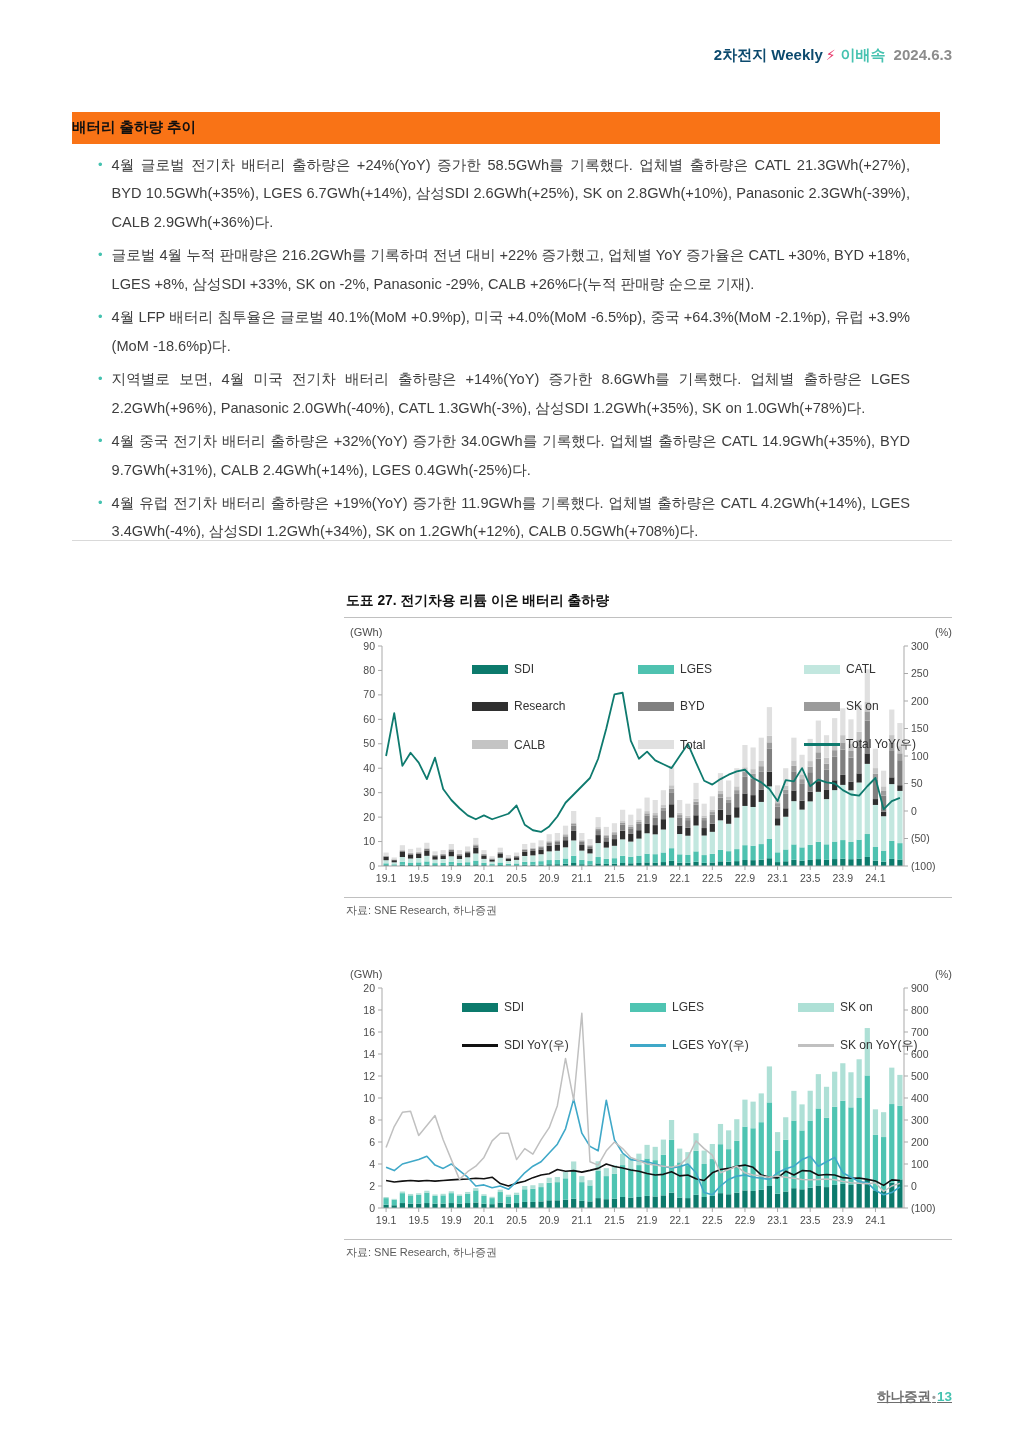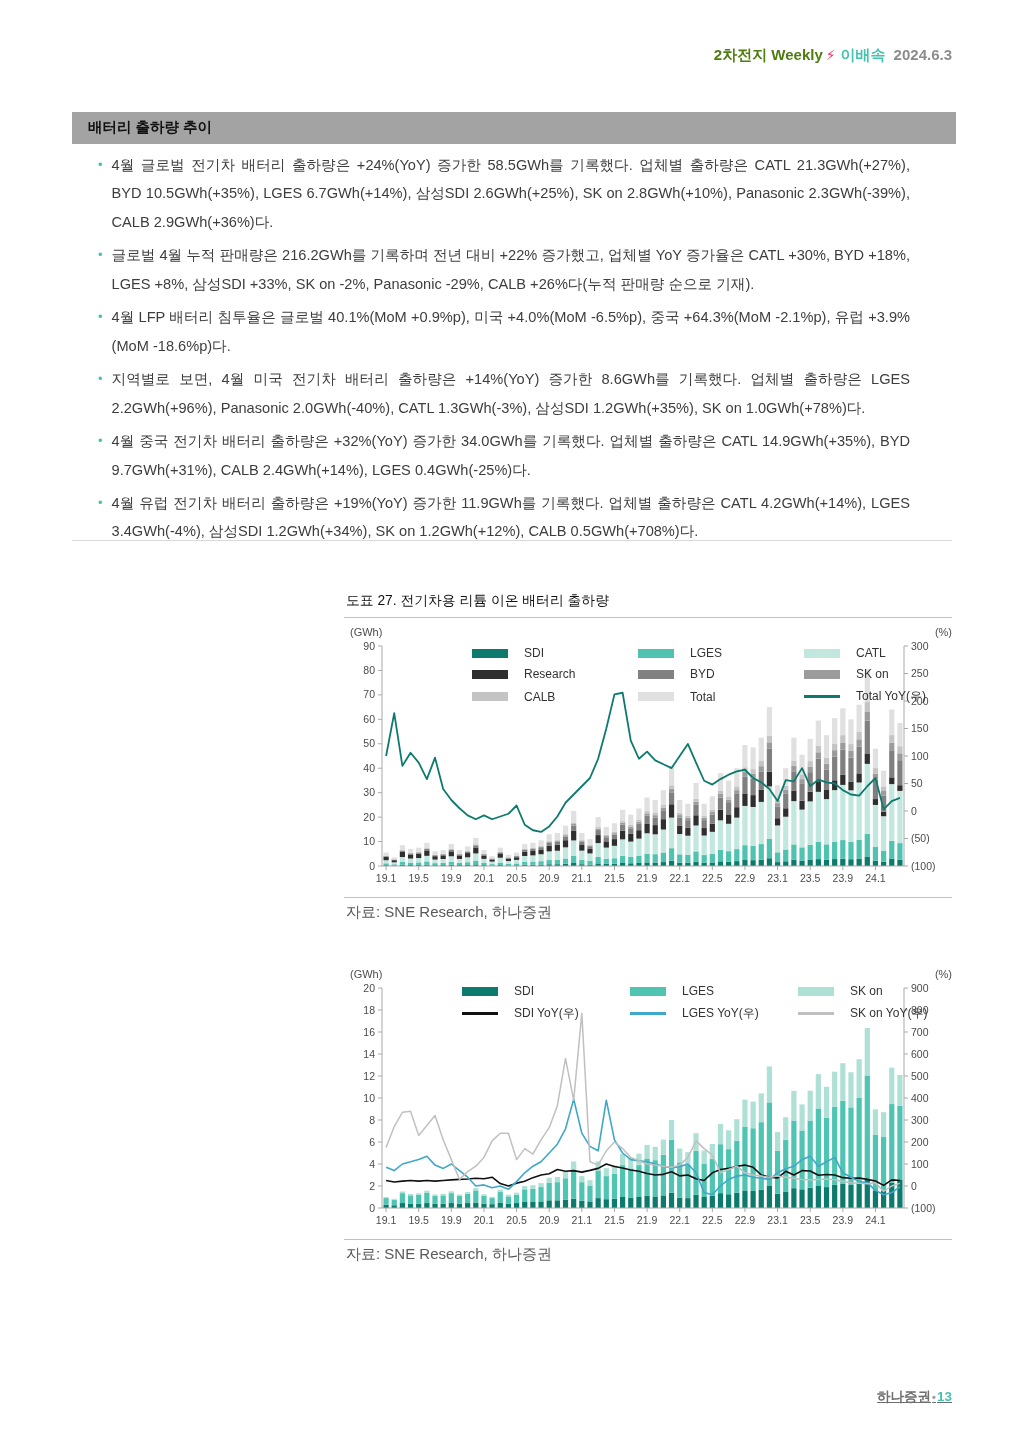--- a/index.html
+++ b/index.html
@@ -1,47 +1,47 @@
 <!DOCTYPE html>
 <html><head>
 <meta charset="utf-8">
 <style>
   html,body{margin:0;padding:0;background:#ffffff;}
   body{width:1024px;height:1447px;position:relative;font-family:"Liberation Sans","DejaVu Sans",sans-serif;color:#333;}
   .page{position:absolute;inset:0;background:#fff;overflow:hidden;}
 
   .header{position:absolute;top:46px;right:72px;font-size:15px;font-weight:bold;letter-spacing:0;}
-  .header .brand{color:#4d7c0f;}
+  .header .brand{color:#0c4a6e;}
   .header .bolt{color:#E8386A;margin:0 1px 0 3px;font-size:14px;}
   .header .author{color:#45C2B0;margin-left:4px;text-align:right;}
   .header .date{color:#8C8C8C;margin-left:8px;margin-top:37px;}
 
-  .section-bar{position:absolute;left:72px;top:112px;width:856px;background:#a3a3a3;padding:6px 12px 7px 16px;font-weight:bold;font-size:14.5px;color:#101010;}
+  .section-bar{position:absolute;left:72px;top:112px;width:856px;background:#f97316;padding:6px 12px 7px 0;font-weight:bold;font-size:14.5px;color:#101010;}
 
   .bullets{position:absolute;left:98px;top:151px;width:812px;list-style:none;margin:0;padding:0;}
   .bullet{display:flex;gap:9px;font-size:14.6px;line-height:1.95;color:#3d3d3d;text-align:justify;margin-bottom:5px;}
   .bullet .dot{color:#45C2B0;flex:none;font-size:13px;line-height:2.2;}
 
   .divider{position:absolute;left:72px;top:540px;width:880px;border:none;border-top:1px solid #D9D9D9;margin:0;}
 
   .figure{position:absolute;left:344px;width:608px;}
   #fig27{top:592px;}
   #fig28{top:960px;}
-  .fig-title{font-size:13.8px;font-weight:normal;color:#111;padding:0 0 7px 2px;border-bottom:1px solid #C0C0C0;}
+  .fig-title{font-size:13.8px;font-weight:bold;color:#111;padding:0 0 7px 2px;border-bottom:1px solid #C0C0C0;}
   .chart-box{position:relative;padding-top:20px;}
   .unit{position:absolute;top:8px;font-size:11px;color:#4D4D4D;}
   .unit.l{left:6px;}
   .unit.r{right:0px;}
   .legend{position:absolute;display:grid;row-gap:7px;font-size:12px;color:#333;z-index:2;}
   #legend27{left:128px;top:28px;grid-template-columns:166px 166px 170px;}
   #legend28{left:118px;top:24px;grid-template-columns:168px 168px 172px;}
-  .lg-item{display:flex;align-items:center;gap:16px;white-space:nowrap;}
+  .lg-item{display:flex;align-items:center;gap:6px;white-space:nowrap;margin-top:16px;}
   .sw{display:inline-block;width:36px;height:9px;flex:none;}
   .sw.line{height:2.4px;}
-  .fig-source{font-size:15px;color:#595959;border-top:1px solid #C0C0C0;padding:5px 0 0 2px;margin-top:3px;}
+  .fig-source{font-size:11px;color:#595959;border-top:1px solid #C0C0C0;padding:5px 0 0 2px;margin-top:3px;}
 
   .footer{position:absolute;top:1388px;right:72px;font-size:13.5px;font-weight:bold;color:#6E6E6E;text-decoration:underline;}
   .footer .sep{color:#9a9a9a;font-size:11px;margin:0 1px;}
   .footer .pg{color:#45C2B0;}
   svg text{font-family:"Liberation Sans","DejaVu Sans",sans-serif;}
 </style>
 </head>
 <body>
 
 <div class="page">

